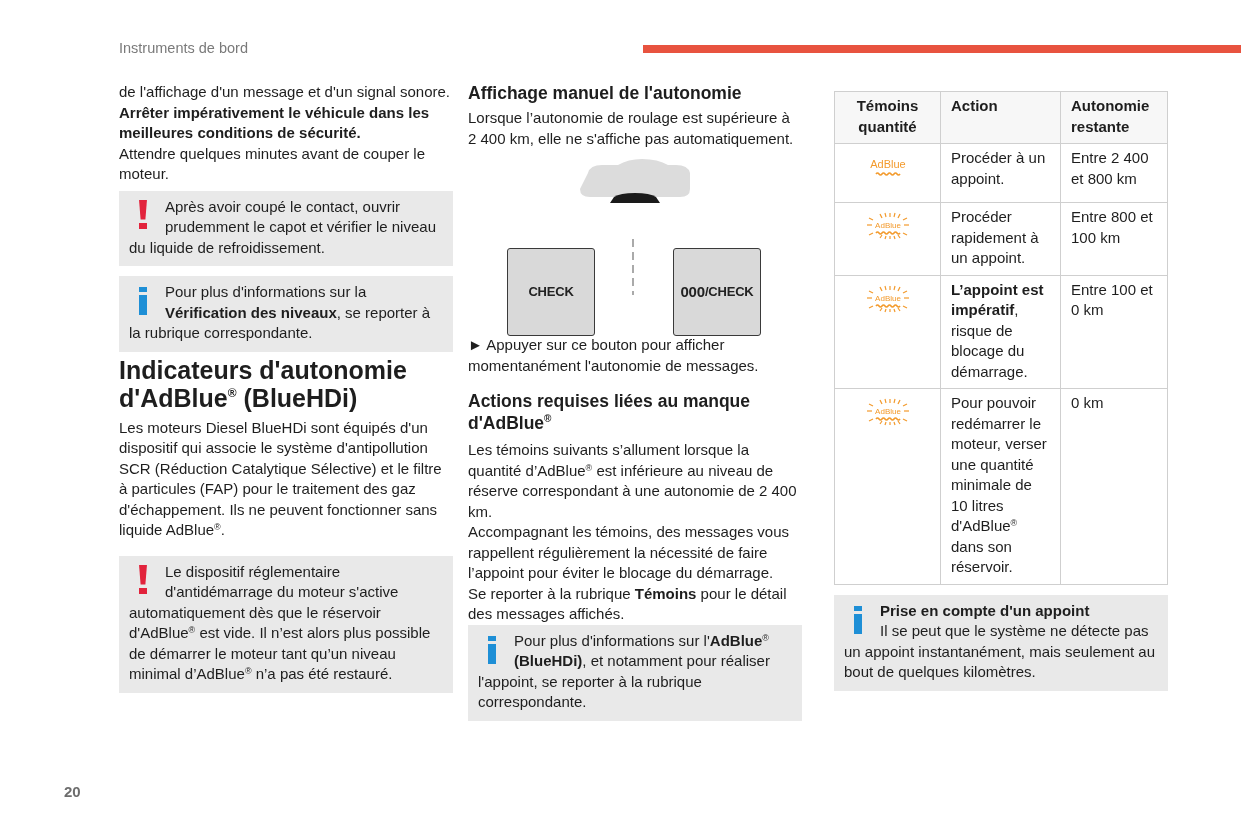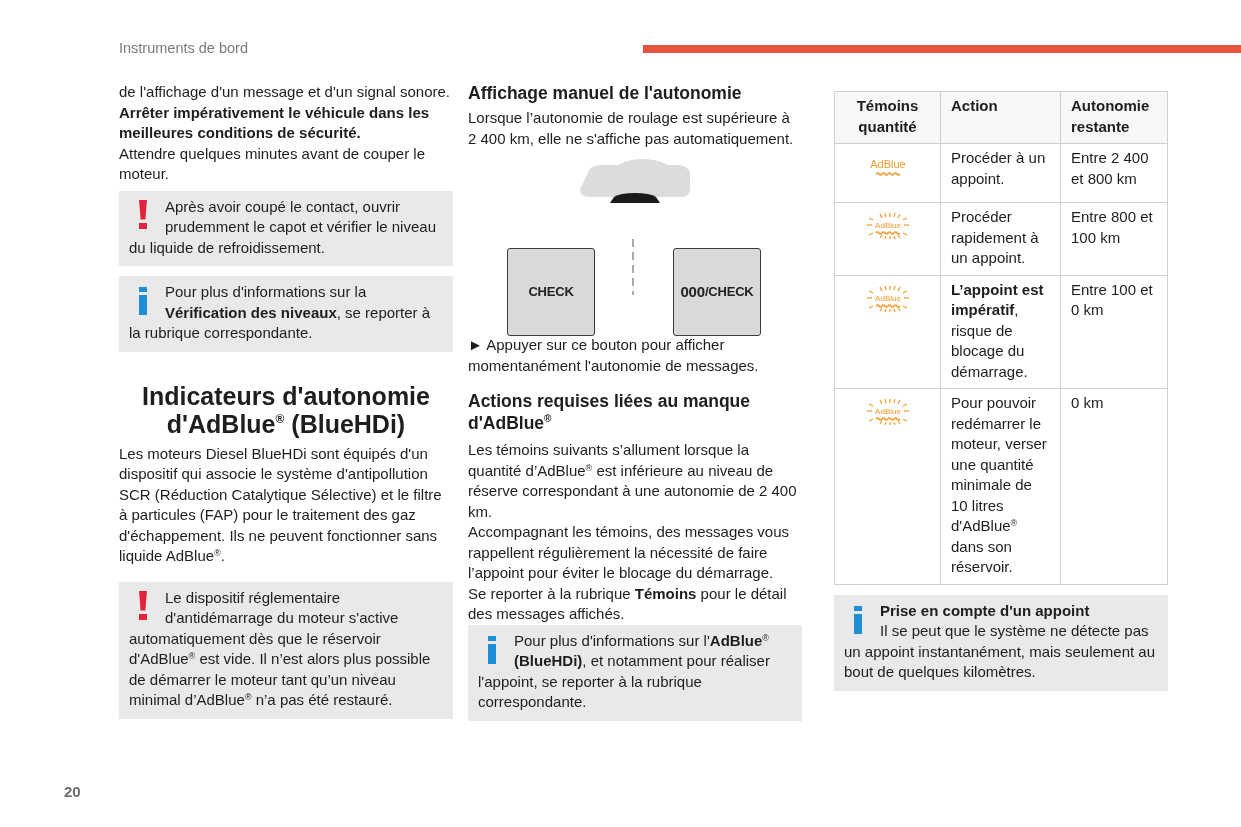--- a/index.html
+++ b/index.html
@@ -68,21 +68,21 @@
   </div>
 
   <div class="note" style="margin-top:10px;">
     <span class="ico ico-info">
         <span class="dot"></span>
         <span class="bar"></span>
       </span>
     <p><span>Pour plus d'informations sur la </span><b>Vérification des niveaux</b><span>, se reporter à la rubrique correspondante.</span></p>
   </div>
 
-  <h1 class="section-title" style="margin-top:30px;text-align:center;"><span>Indicateurs d'autonomie d'AdBlue</span><sup>®</sup><span> (BlueHDi)</span></h1>
+  <h1 class="section-title" style="margin-top:4px;"><span>Indicateurs d'autonomie d'AdBlue</span><sup>®</sup><span> (BlueHDi)</span></h1>
 
   <p><span>Les moteurs Diesel BlueHDi sont équipés d'un dispositif qui associe le système d'antipollution SCR (Réduction Catalytique Sélective) et le filtre à particules (FAP) pour le traitement des gaz d'échappement. Ils ne peuvent fonctionner sans liquide AdBlue</span><sup>®</sup><span>.</span></p>
 
   <div class="note" style="margin-top:15px;">
     <span class="ico ico-warn">
         <span class="bar"></span>
         <span class="dot"></span>
       </span>
     <p><span>Le dispositif réglementaire d'antidémarrage du moteur s'active automatiquement dès que le réservoir d'AdBlue</span><sup>®</sup><span> est vide. Il n’est alors plus possible de démarrer le moteur tant qu’un niveau minimal d’AdBlue</span><sup>®</sup><span> n’a pas été restauré.</span></p>
   </div>

